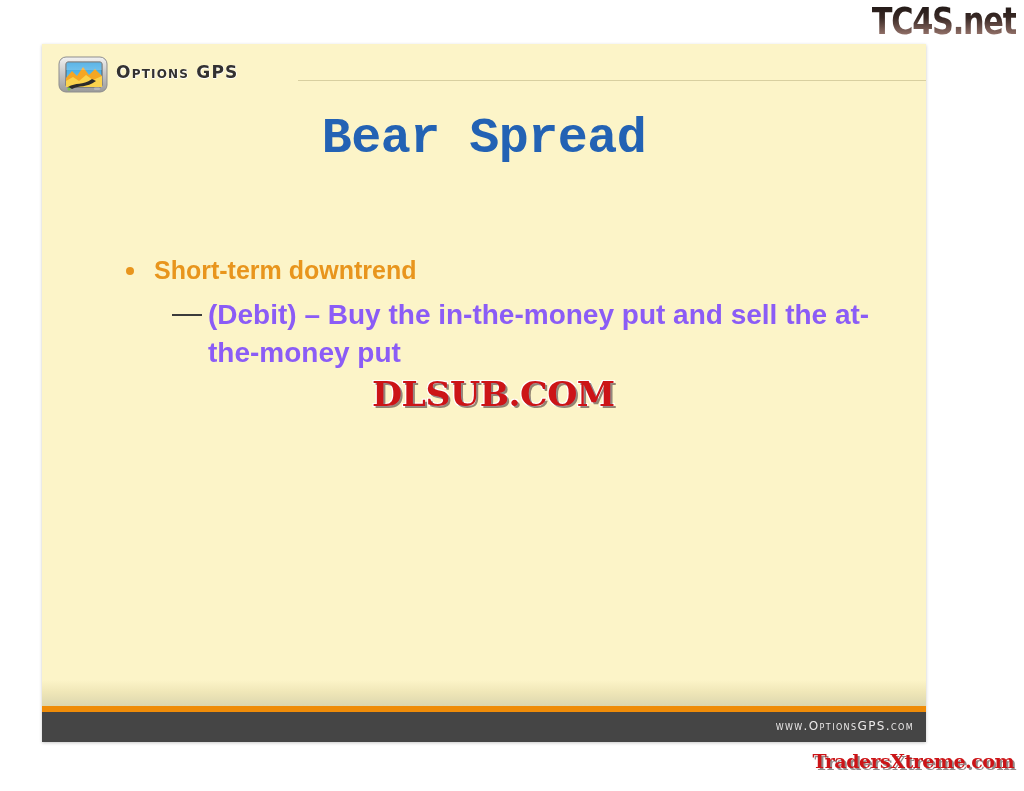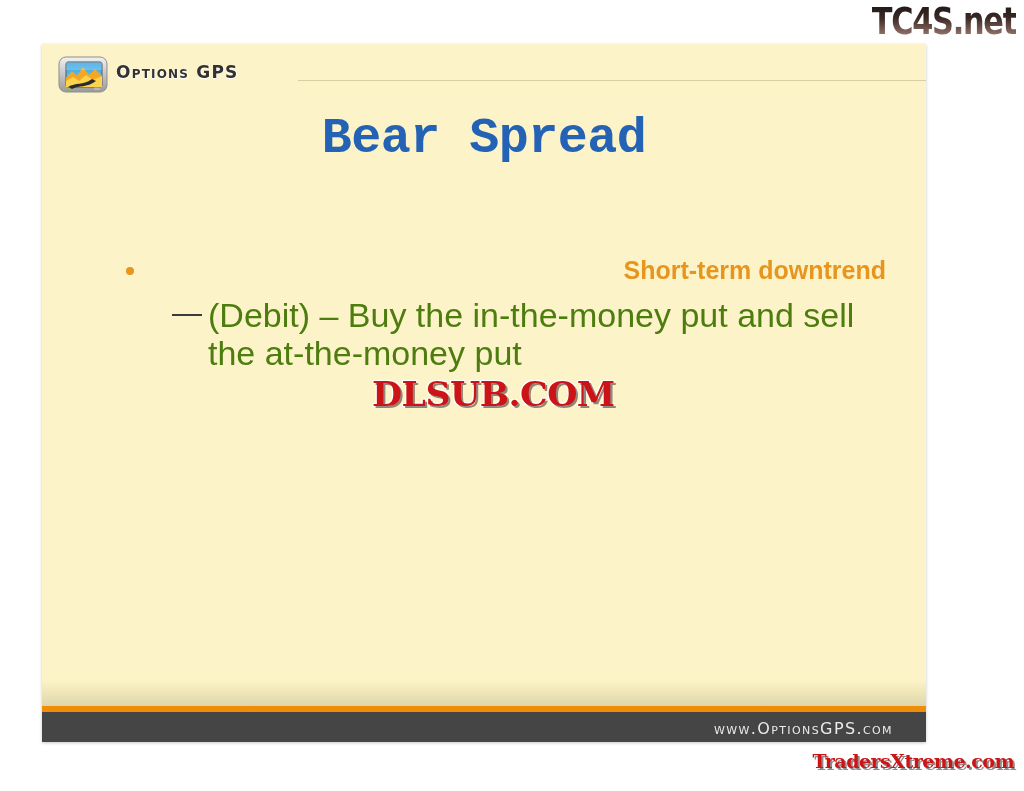--- a/index.html
+++ b/index.html
@@ -108,39 +108,38 @@
   }
   .bullet-l1 {
     position: relative;
     padding-left: 42px;
     font-family: "Liberation Sans", sans-serif;
     font-weight: bold;
     font-size: 25px;
     line-height: 32px;
     color: #e8951d;
     margin-bottom: 10px;
-    text-align: right;
   }
   .bullet-l1 .dot {
     position: absolute;
     left: 14px;
     top: 13px;
     width: 8px;
     height: 8px;
     border-radius: 50%;
     background: #e8951d;
   }
   .bullet-l2 {
     position: relative;
     padding-left: 96px;
     font-family: "Liberation Sans", sans-serif;
-    font-weight: normal;
-    font-size: 34px;
+    font-weight: bold;
+    font-size: 28px;
     line-height: 38px;
-    color: #4d7c0f;
+    color: #8b5cf6;
     margin-bottom: 2px;
     text-indent: 0;
   }
   .bullet-l2 .dash {
     position: absolute;
     left: 60px;
     top: 18px;
     width: 30px;
     height: 2px;
     background: #3b3b3b;
@@ -166,24 +165,24 @@
   #footer-bar {
     position: absolute;
     left: 0;
     bottom: 0;
     width: 100%;
     height: 30px;
     background: #454545;
   }
   #footer-url {
     position: absolute;
-    right: 33px;
+    right: 12px;
     top: 7px;
     font-family: "DejaVu Sans", sans-serif;
-    font-size: 16px;
+    font-size: 12px;
     font-variant: small-caps;
     letter-spacing: 1.4px;
     color: #eceaea;
     white-space: nowrap;
   }
 
   
   .red-watermark {
     position: absolute;
     font-family: "DejaVu Serif", serif;

